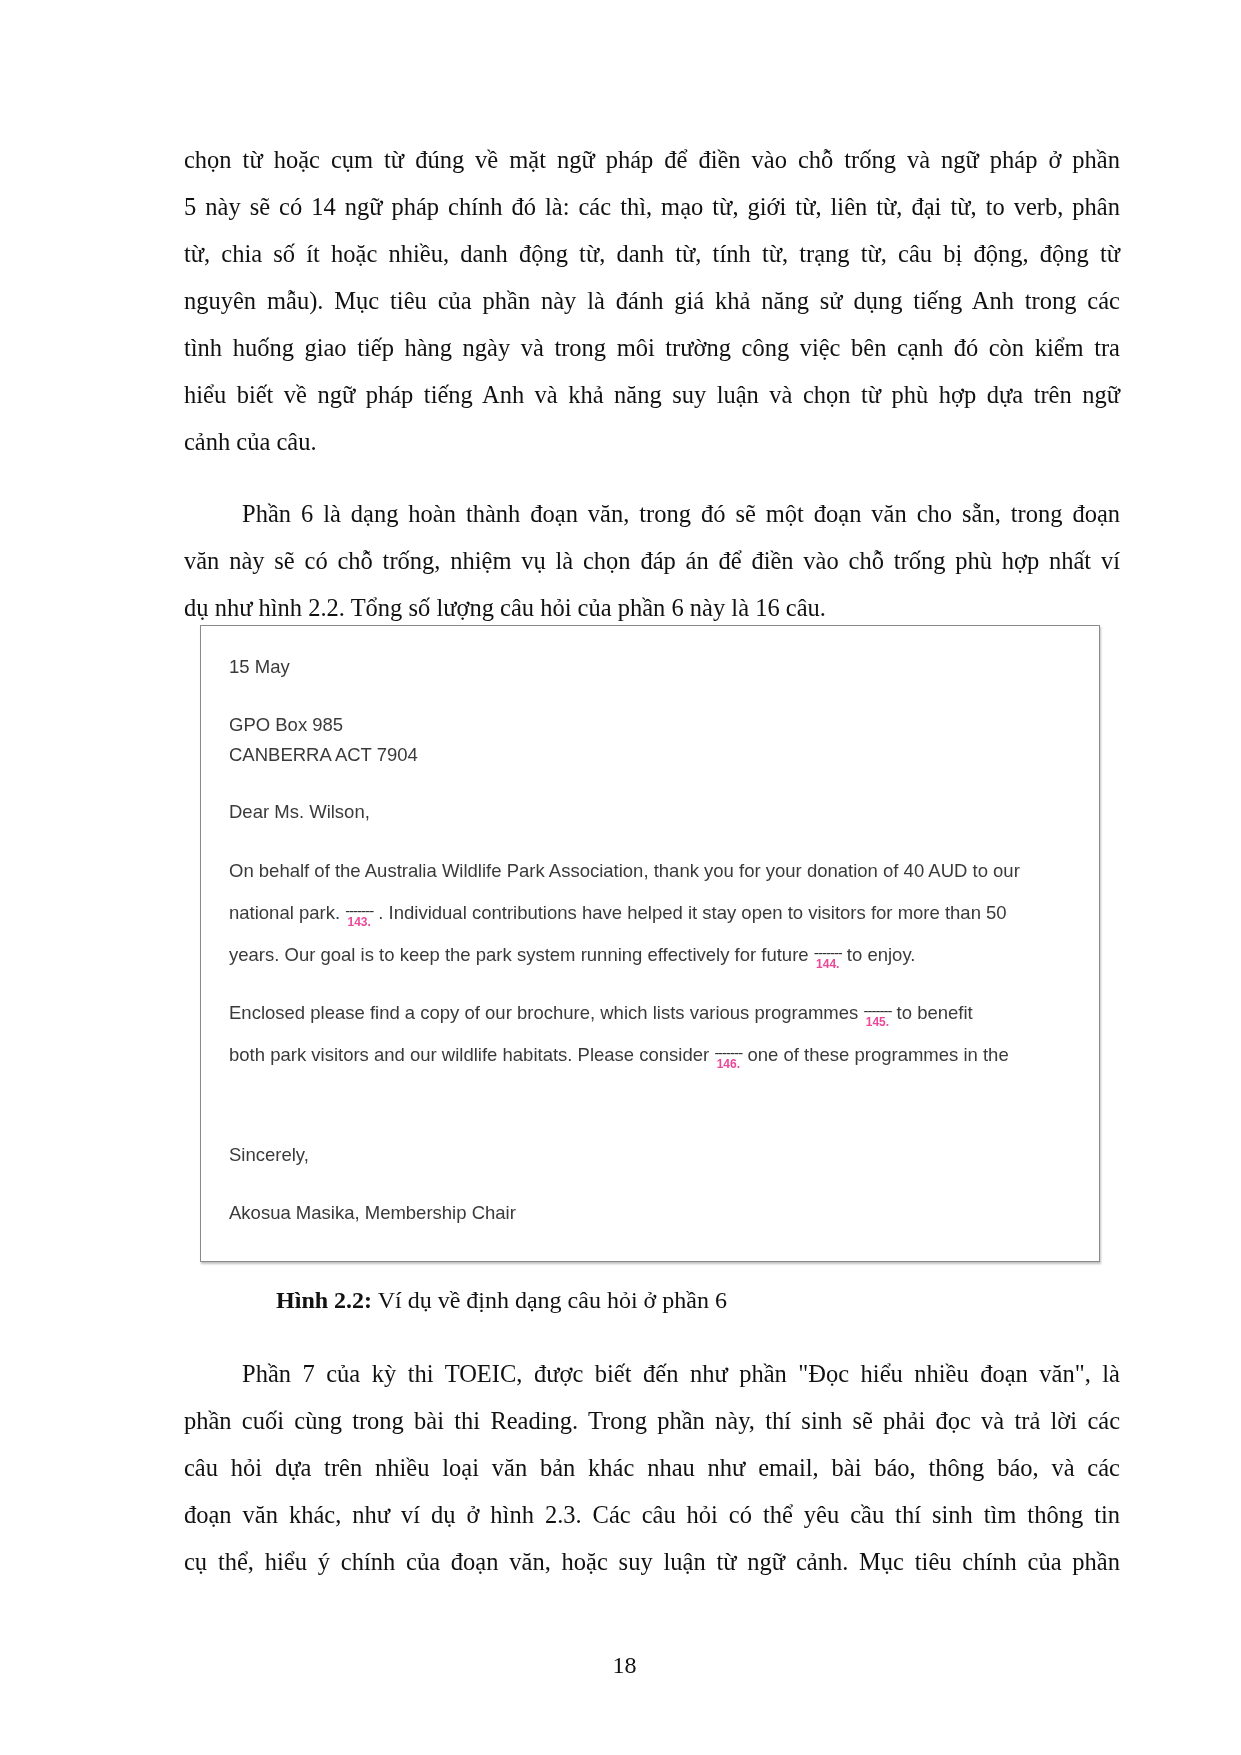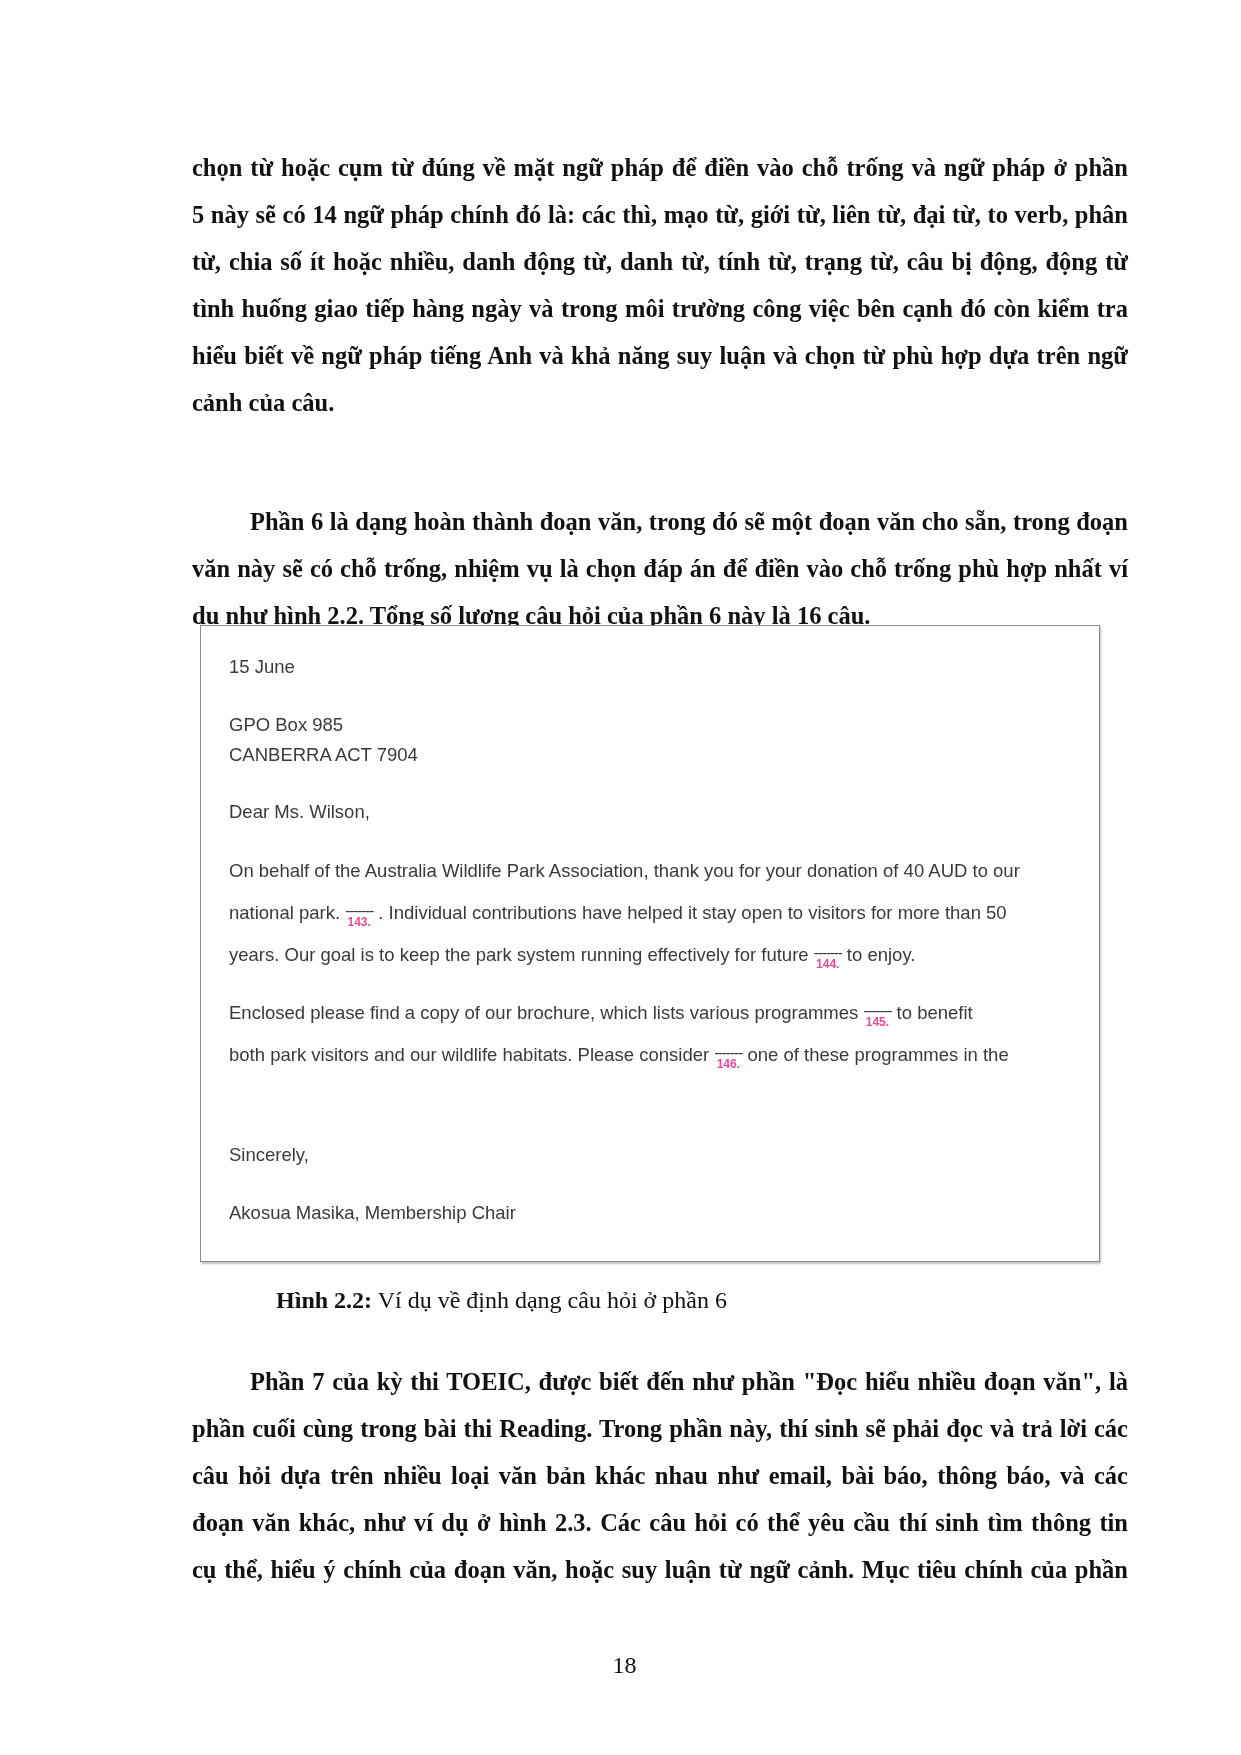--- a/index.html
+++ b/index.html
@@ -21,22 +21,21 @@
       width: 1241px;
       height: 1755px;
     }
     .para {
       position: absolute;
       left: 176px;
       width: 936px;
       font-size: 24.5px;
       line-height: 47px;
       text-align: justify;
-      margin: 16px;
-      font-weight: bold;
+      margin: 8px;
     }
     .para .line {
       display: block;
       text-align: justify;
       text-align-last: justify;
       white-space: nowrap;
       height: 47px;
     }
     .para .line.last {
       text-align-last: left;
@@ -101,33 +100,34 @@
   </style>
 </head>
 <body>
 
 <div class="page">
 
   <div class="para" style="top:128px;">
     <span class="line">chọn từ hoặc cụm từ đúng về mặt ngữ pháp để điền vào chỗ trống và ngữ pháp ở phần</span>
     <span class="line">5 này sẽ có 14 ngữ pháp chính đó là: các thì, mạo từ, giới từ, liên từ, đại từ, to verb, phân</span>
     <span class="line">từ, chia số ít hoặc nhiều, danh động từ, danh từ, tính từ, trạng từ, câu bị động, động từ</span>
+    <span class="line">nguyên mẫu). Mục tiêu của phần này là đánh giá khả năng sử dụng tiếng Anh trong các</span>
     <span class="line">tình huống giao tiếp hàng ngày và trong môi trường công việc bên cạnh đó còn kiểm tra</span>
     <span class="line">hiểu biết về ngữ pháp tiếng Anh và khả năng suy luận và chọn từ phù hợp dựa trên ngữ</span>
     <span class="line last">cảnh của câu.</span>
   </div>
 
   <div class="para" style="top:482px;">
     <span class="line indent">Phần 6 là dạng hoàn thành đoạn văn, trong đó sẽ một đoạn văn cho sẵn, trong đoạn</span>
     <span class="line">văn này sẽ có chỗ trống, nhiệm vụ là chọn đáp án để điền vào chỗ trống phù hợp nhất ví</span>
     <span class="line last">dụ như hình 2.2. Tổng số lượng câu hỏi của phần 6 này là 16 câu.</span>
   </div>
 
   <div class="figure">
-    <div class="letter-line" style="top:30px;">15 June</div>
+    <div class="letter-line" style="top:30px;">15 May</div>
     <div class="letter-line" style="top:88px;">GPO Box 985</div>
     <div class="letter-line" style="top:118px;">CANBERRA ACT 7904</div>
     <div class="letter-line" style="top:175px;">Dear Ms. Wilson,</div>
 
     <div class="letter-line" style="top:234px;">
       <span>On behalf of the Australia Wildlife Park Association, thank you for your donation of 40 AUD to our</span>
     </div>
 
     <div class="letter-line" style="top:276px;">
       <span>national park. </span><span class="blank"><span>-------</span><span class="qnum">143.</span></span><span> . Individual contributions have helped it stay open to visitors for more than 50</span>

